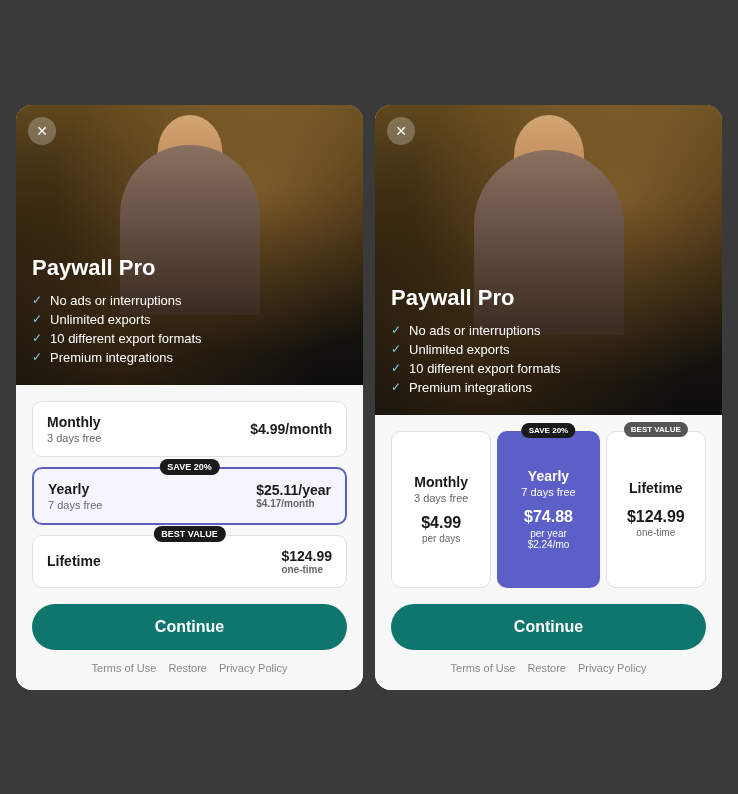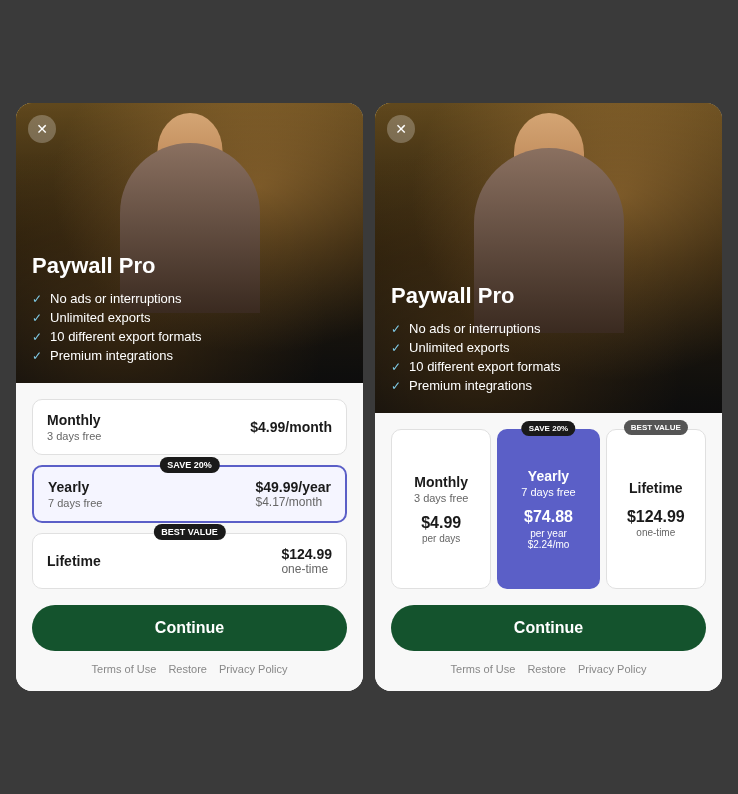--- a/index.html
+++ b/index.html
@@ -132,22 +132,23 @@
       margin-top: 2px;
     }
     .plan-option-right {
     }
     .plan-option-right .plan-price {
       font-size: 14px;
       font-weight: 600;
       color: #1a1a1a;
     }
     .plan-option-right .plan-subprice {
-      font-size: 12px;
+      font-size: 10px;
       color: #666;
+      font-weight: bold;
     }
     .badge {
       position: absolute;
       top: -10px;
       left: 50%;
       transform: translateX(-50%);
       background: #1a1a1a;
       color: white;
       font-size: 9px;
       font-weight: 700;
@@ -155,21 +156,21 @@
       border-radius: 10px;
       white-space: nowrap;
     }
     .badge.save {
       background: #1a1a1a;
     }
     .badge.best-value {
       background: #1a1a1a;
     }
     .continue-btn {
-      background: #14532d;
+      background: #0f766e;
       color: white;
       border: none;
       border-radius: 30px;
       padding: 14px;
       font-size: 16px;
       font-weight: 600;
       cursor: pointer;
       width: 100%;
       margin-bottom: 12px;
     }
@@ -328,21 +329,21 @@
           </div>
         </div>
 
         <div class="plan-option selected">
           <span class="badge save">SAVE 20%</span>
           <div class="plan-option-left">
             <div class="plan-name">Yearly</div>
             <div class="plan-trial">7 days free</div>
           </div>
           <div class="plan-option-right">
-            <div class="plan-price">$49.99/year</div>
+            <div class="plan-price">$25.11/year</div>
             <div class="plan-subprice">$4.17/month</div>
           </div>
         </div>
 
         <div class="plan-option">
           <span class="badge best-value">BEST VALUE</span>
           <div class="plan-option-left">
             <div class="plan-name">Lifetime</div>
           </div>
           <div class="plan-option-right">

